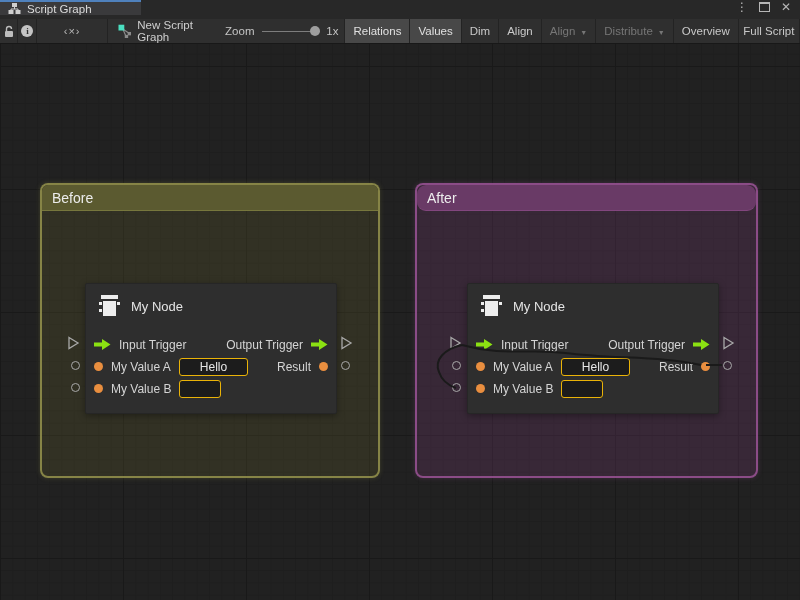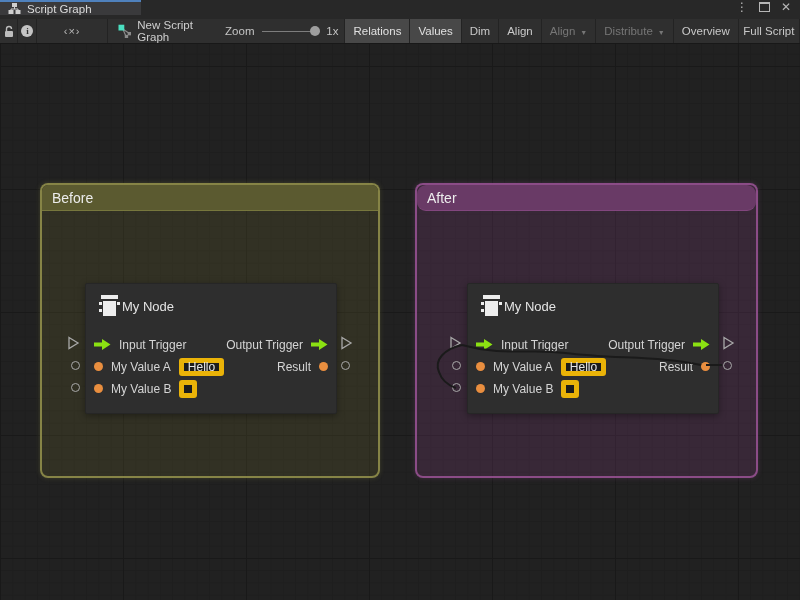--- a/index.html
+++ b/index.html
@@ -60,32 +60,32 @@
     background:rgba(118,117,50,0.20);box-shadow:0 0 5px rgba(163,162,83,0.25);}
   .group-before .group-header{background:#5b5a30;border-bottom:1px solid rgba(163,162,83,0.4);}
   .group-after{left:415px;width:343px;border:2px solid rgba(168,90,163,0.75);
     background:rgba(150,70,145,0.20);box-shadow:0 0 5px rgba(168,90,163,0.25);}
   .group-after .group-header{background:#693a66;border-bottom:1px solid rgba(168,90,163,0.4);border-radius:9px;}
 
   
   .node{position:absolute;top:239px;width:250px;height:129px;background:#2e2e2e;
     border:1px solid #262626;border-radius:2px;box-shadow:0 2px 7px rgba(0,0,0,0.35);z-index:5;}
   .node-b{left:85px;} .node-a{left:467px;}
-  .node-header{position:absolute;top:9px;left:11px;display:flex;align-items:center;}
+  .node-header{position:absolute;top:9px;left:11px;display:flex;align-items:center;gap:9px;}
   .node-title{font-size:13px;color:#e4e4e4;}
   .nrow{position:absolute;left:0;right:0;height:21px;display:flex;align-items:center;
     padding:0 8px;box-sizing:border-box;}
   .r1{top:50px;}.r2{top:72px;}.r3{top:94px;}
   .plabel{font-size:12px;color:#d4d4d4;margin-left:8px;}
   .plabel.right{margin-left:0;margin-right:8px;}
   .spacer{flex:1;}
   .vdot{width:9px;height:9px;border-radius:50%;background:#e98e3f;flex:0 0 auto;}
   .field{margin-left:8px;height:18px;box-sizing:border-box;background:#1c1c1c;
-    border:5px solid #eab308;border-radius:3px;color:#e6e6e6;font-size:12px;
-    display:flex;align-items:center;padding:0 4px;}
+    border:1px solid #eab308;border-radius:3px;color:#e6e6e6;font-size:12px;
+    display:flex;align-items:center;padding:0 20px;}
   .field-b{width:16px;}
 
   
   .oport-tri{position:absolute;z-index:6;}
   .oport-circ{position:absolute;width:9px;height:9px;border:1.4px solid #a8a8a8;
     border-radius:50%;box-sizing:border-box;background:transparent;z-index:6;}
 
   .wires{position:absolute;left:0;top:0;width:800px;height:556px;z-index:8;pointer-events:none;}
 </style>
 </head>

